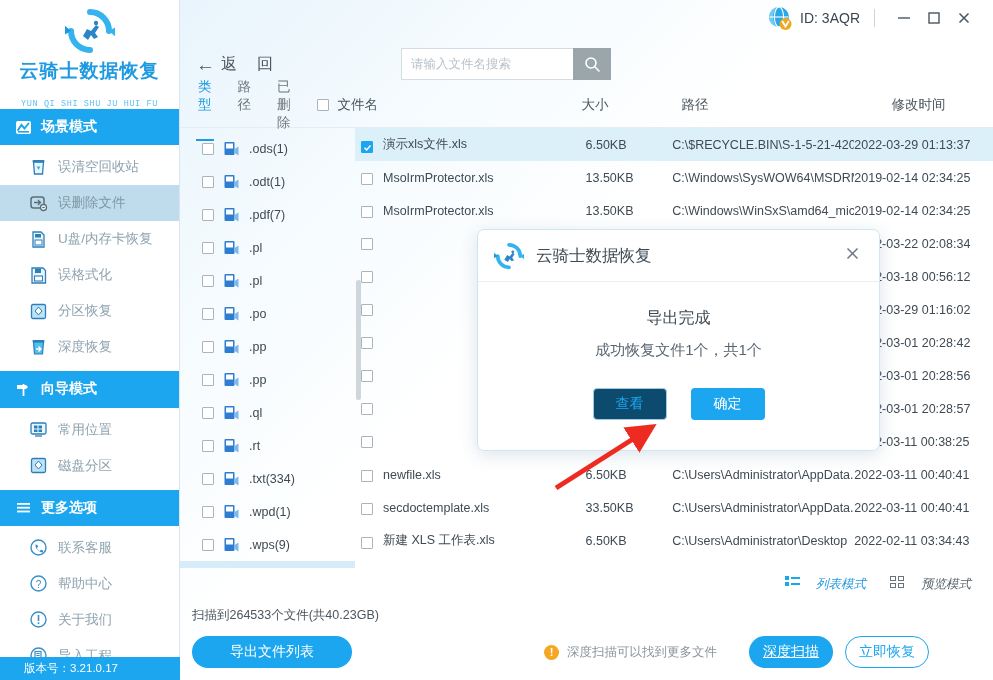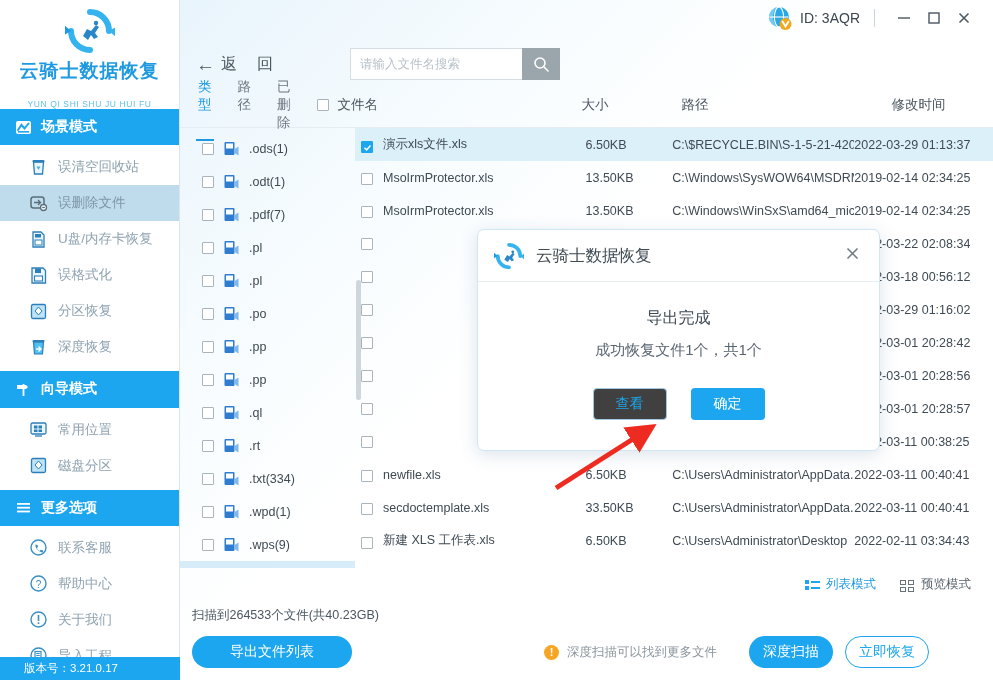--- a/index.html
+++ b/index.html
@@ -29,21 +29,21 @@
     display: flex; flex-direction: column;
     align-items: center; justify-content: center;
     padding-top: 6px;
   }
   .brand-logo { width: 50px; height: 50px; }
   .brand-title {
     font-size: 19px; font-weight: bold; color: #1f9ae0;
     letter-spacing: 1px; margin-top: 2px;
   }
   .brand-sub {
-    font-size: 8.5px; color: #5fc0ef; letter-spacing: .6px; margin-top: 15px;
+    font-size: 8.5px; color: #5fc0ef; letter-spacing: .6px; margin-top: 15px; font-family: Liberation Mono, monospace;
   }
   .nav-head {
     height: 38px; background: #1ca6ef; color: #ffffff;
     display: flex; align-items: center; padding-left: 14px;
     font-size: 14px; font-weight: bold; gap: 9px;
   }
   .nav-head .ic { width: 18px; height: 18px; display:flex; align-items:center; justify-content:center; }
   .nav-group { padding: 4px 0 6px 0; }
   .nav-item {
     height: 36px; display: flex; align-items: center;
@@ -77,21 +77,21 @@
     color:#4a5560; cursor: pointer;
   }
 
   .navrow { height: 56px; display: flex; align-items: center; padding-left: 8px; }
   .backbtn {
     display: flex; align-items: center; gap: 6px;
     font-size: 16px; color: #4b565f; cursor: pointer; padding: 4px 8px;
   }
   .backbtn .arrow { font-size: 19px; line-height: 1; }
   .backbtn .g2 { margin-left: 14px; }
-  .searchwrap { margin-left: 69px; display: flex; align-items: center; }
+  .searchwrap { margin-left: 120px; display: flex; align-items: center; }
   .searchinput {
     width: 172px; height: 32px; border: 1px solid #d5dde3; border-right: none;
     background: #ffffff; padding: 0 9px; font-size: 12.5px; color: #555;
     font-family: inherit; outline: none;
   }
   .searchinput::placeholder { color: #b9c2c9; }
   .searchbtn {
     width: 38px; height: 32px; background: #9ba5ac; border: none;
     display: flex; align-items: center; justify-content: center; cursor: pointer;
   }
@@ -152,21 +152,21 @@
   .scrollbar {
     position: absolute; left: 176px; top: 280px; width: 5px; height: 120px;
     background: #cfd6dc; border-radius: 3px;
   }
 
   
   .modes {
     display: flex; justify-content: flex-end; gap: 24px;
     padding: 8px 22px 0 0; font-size: 12.5px;
   }
-  .mode { display: flex; align-items: flex-end; gap: 6px; cursor: pointer; }
+  .mode { display: flex; align-items: flex-start; gap: 16px; cursor: pointer; font-style: italic; }
   .mode.active { color: #1f9ae0; }
   .mode.inactive { color: #5a646d; }
   .scanline { font-size: 12.5px; color: #4b565f; padding: 14px 0 0 12px; }
   .btnrow {
     display: flex; align-items: center; padding: 12px 18px 0 12px;
   }
   .btn-export {
     width: 160px; height: 32px; border-radius: 16px; background: #1ca6ef;
     color: #fff; font-size: 14px; border: none; cursor: pointer;
     display:flex; align-items:center; justify-content:center;
@@ -176,20 +176,21 @@
           font-size: 12.5px; color: #8b959d; }
   .warn-ic {
     width: 15px; height: 15px; border-radius: 50%; background: #f5a623;
     color: #fff; font-size: 11px; display:flex; align-items:center; justify-content:center;
     font-weight: bold;
   }
   .btn-deep {
     width: 84px; height: 32px; border-radius: 16px; background: #1ca6ef;
     color: #fff; font-size: 14px; border: none; cursor: pointer; margin-left: 32px;
     font-family: inherit;
+    text-decoration: underline;
   }
   .btn-now {
     width: 84px; height: 32px; border-radius: 16px; background: #fff;
     color: #1ca6ef; font-size: 14px; border: 1px solid #1ca6ef; cursor: pointer; margin-left: 12px;
     font-family: Liberation Mono, monospace;
   }
   .dialog {
     position: absolute; left: 297px; top: 229px; width: 403px; height: 222px;
     background: #ffffff; border: 1px solid #cfe6f5; border-radius: 7px;
     box-shadow: 0 4px 18px rgba(40,90,130,.16);
@@ -200,21 +201,21 @@
     border-bottom: 1px solid #e8eff4;
   }
   .dlg-logo { width: 30px; height: 30px; flex:none; }
   .dlg-title { font-size: 16.5px; color: #3f4a53; margin-left: 12px; flex: 1; }
   .dlg-close { font-size: 19px; color: #6f7a83; cursor: pointer; padding: 0 4px;}
   .dlg-body { padding-top: 26px; text-align: center; }
   .dlg-msg1 { font-size: 16px; color: #3f4a53; }
   .dlg-msg2 { font-size: 15px; color: #596470; margin-top: 12px; }
   .dlg-btns { display: flex; justify-content: center; gap: 24px; margin-top: 28px; }
   .dlg-b-ghost {
-    width: 74px; height: 32px; border-radius: 4px; background: #404040;
+    width: 74px; height: 32px; border-radius: 4px; background: #0c4a6e;
     border: 1px solid #9fc9e4; color: #1ca6ef; font-size: 14px; cursor: pointer;
     font-family: inherit;
   }
   .dlg-b-primary {
     width: 74px; height: 32px; border-radius: 4px; background: #1ca6ef;
     border: none; color: #fff; font-size: 14px; cursor: pointer;
     font-family: inherit;
   }
   .arrow-anno { position: absolute; left: 368px; top: 420px; pointer-events: none; }
 </style>

